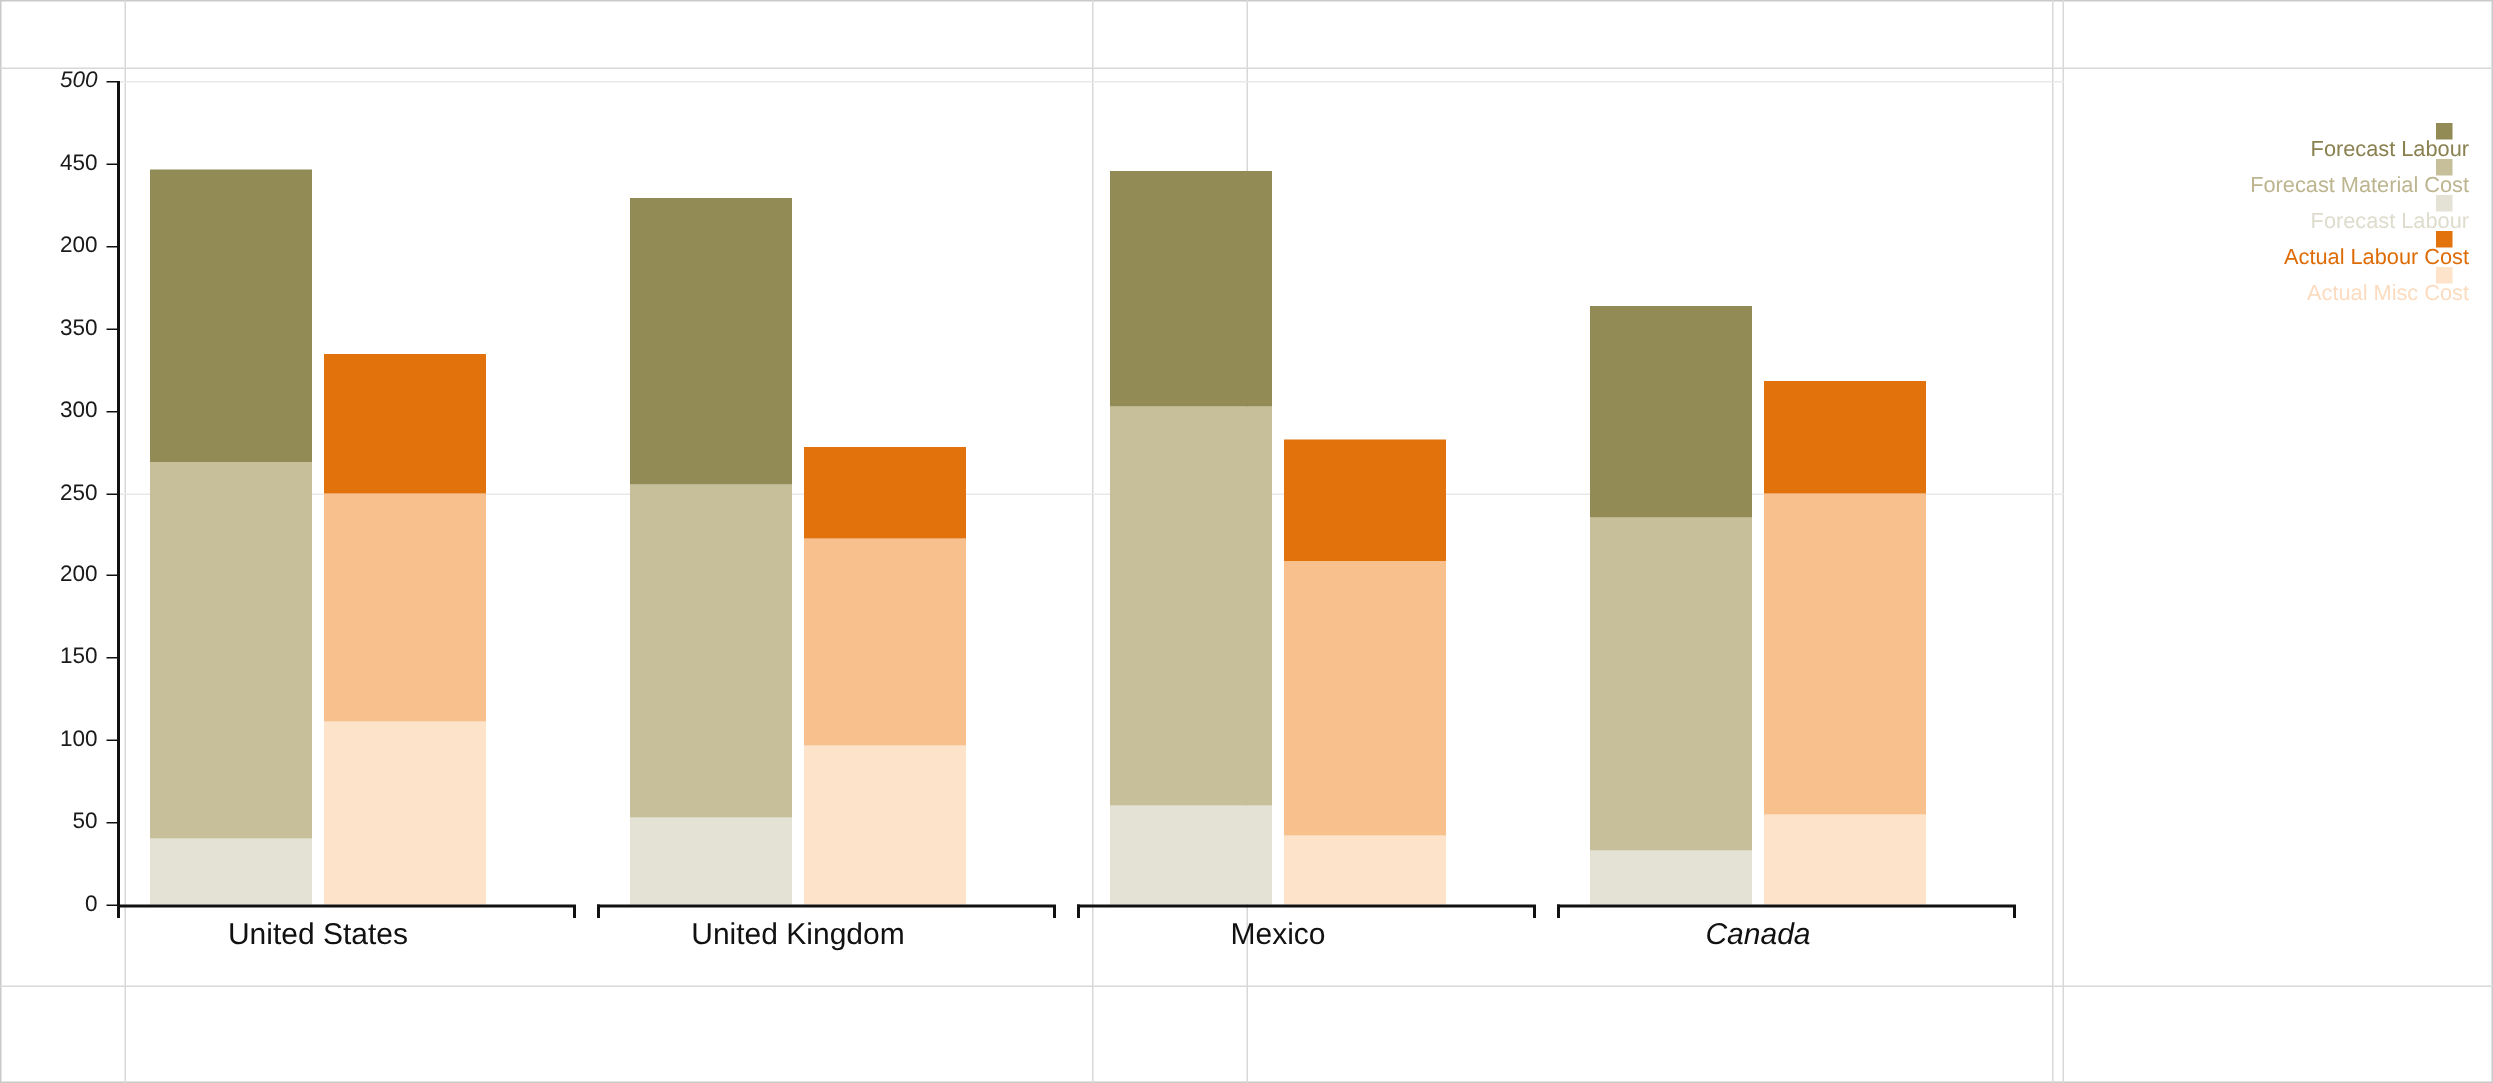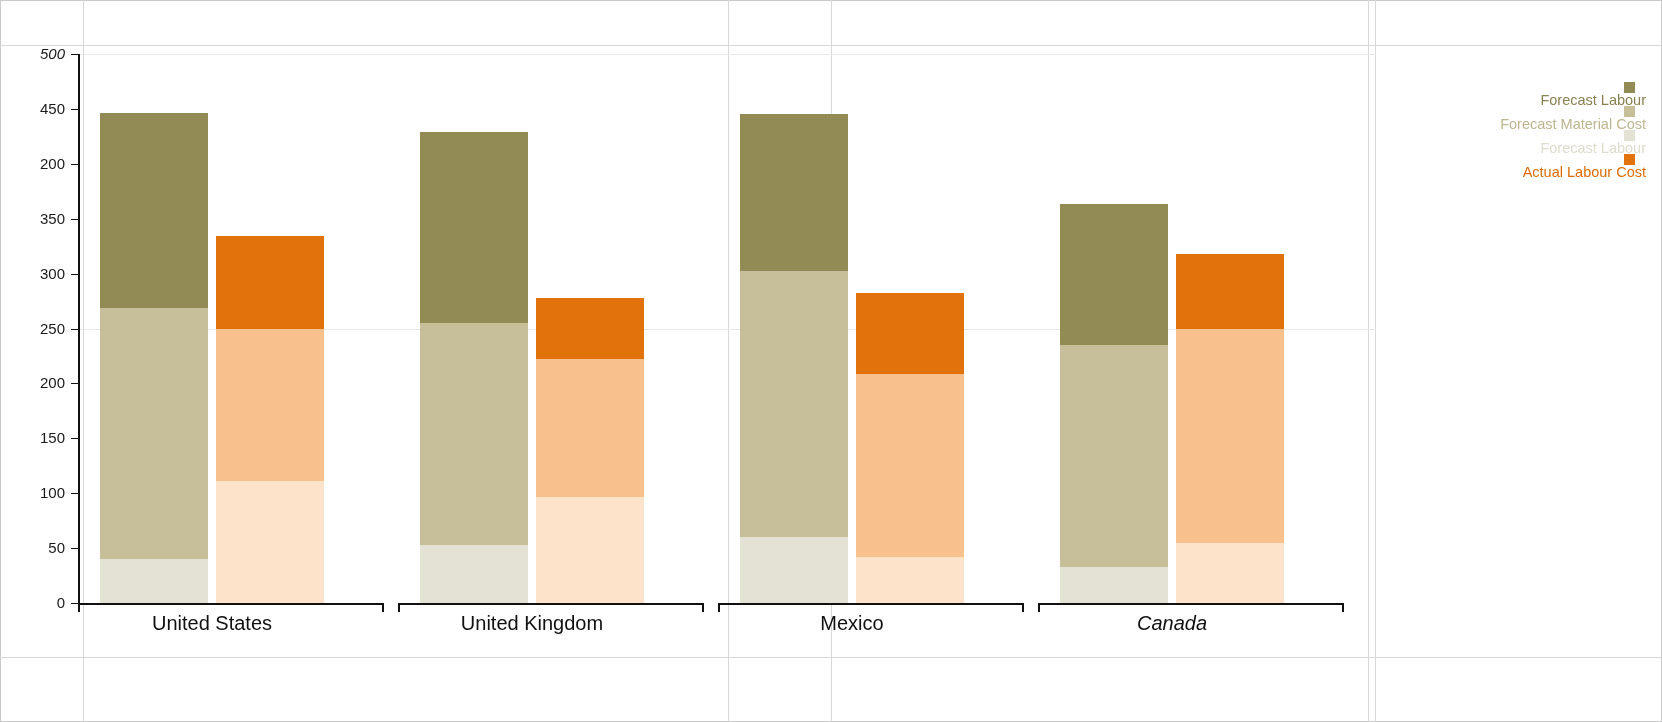--- a/index.html
+++ b/index.html
@@ -258,15 +258,19 @@
         <span class="legend-label" style="color: rgb(189, 181, 143);">Forecast Material Cost</span>
       </div>
       <div class="legend-row">
         <span class="legend-swatch" style="background: rgb(228, 226, 213);"></span>
         <span class="legend-label" style="color: rgb(222, 220, 205);">Forecast Labour</span>
       </div>
       <div class="legend-row">
         <span class="legend-swatch" style="background: rgb(226, 114, 12);"></span>
         <span class="legend-label" style="color: rgb(221, 108, 7);">Actual Labour Cost</span>
       </div>
+      <div class="legend-row">
+        <span class="legend-swatch" style="background: rgb(253, 227, 202);"></span>
+        <span class="legend-label" style="color: rgb(251, 220, 192);">Actual Misc Cost</span>
+      </div>
     </div>
 
 </div>
 
 </body></html>

